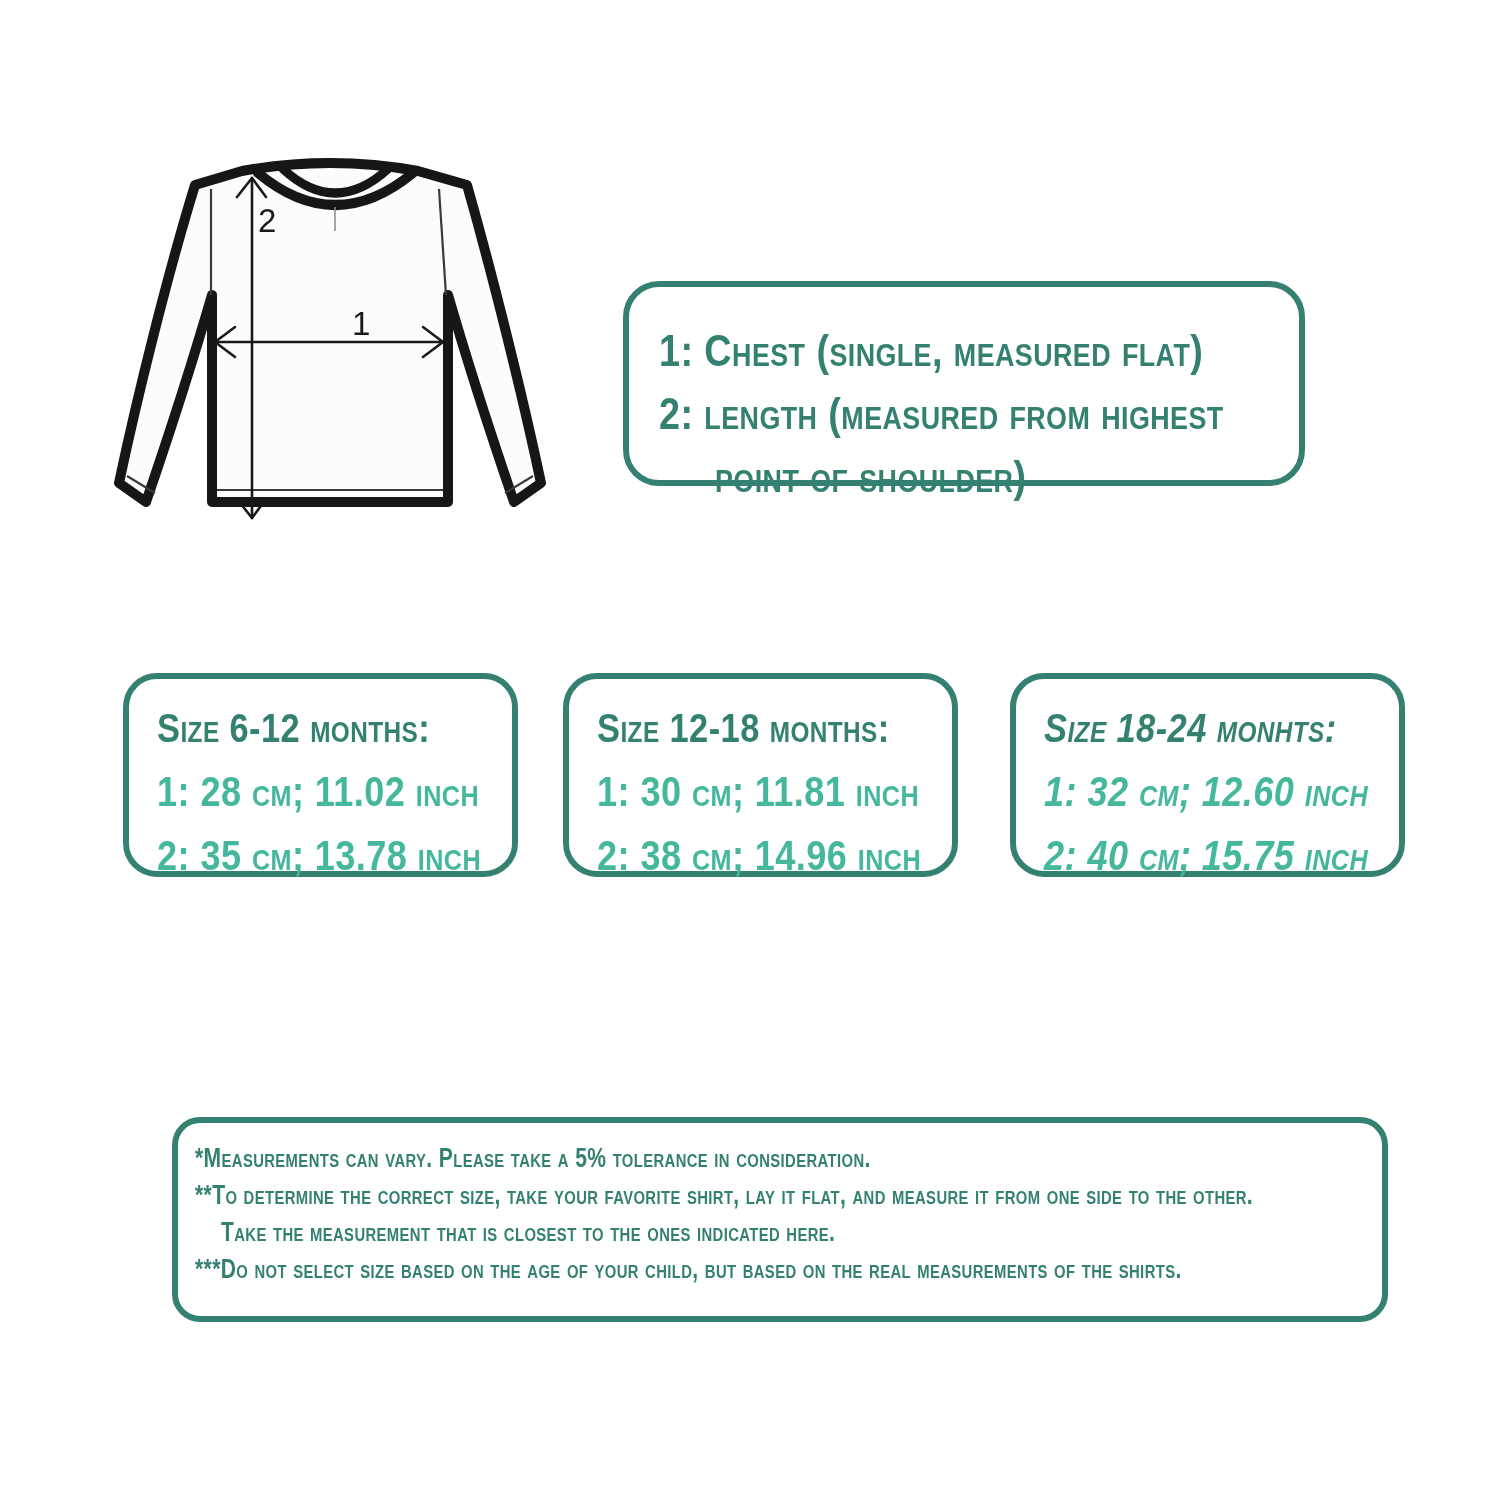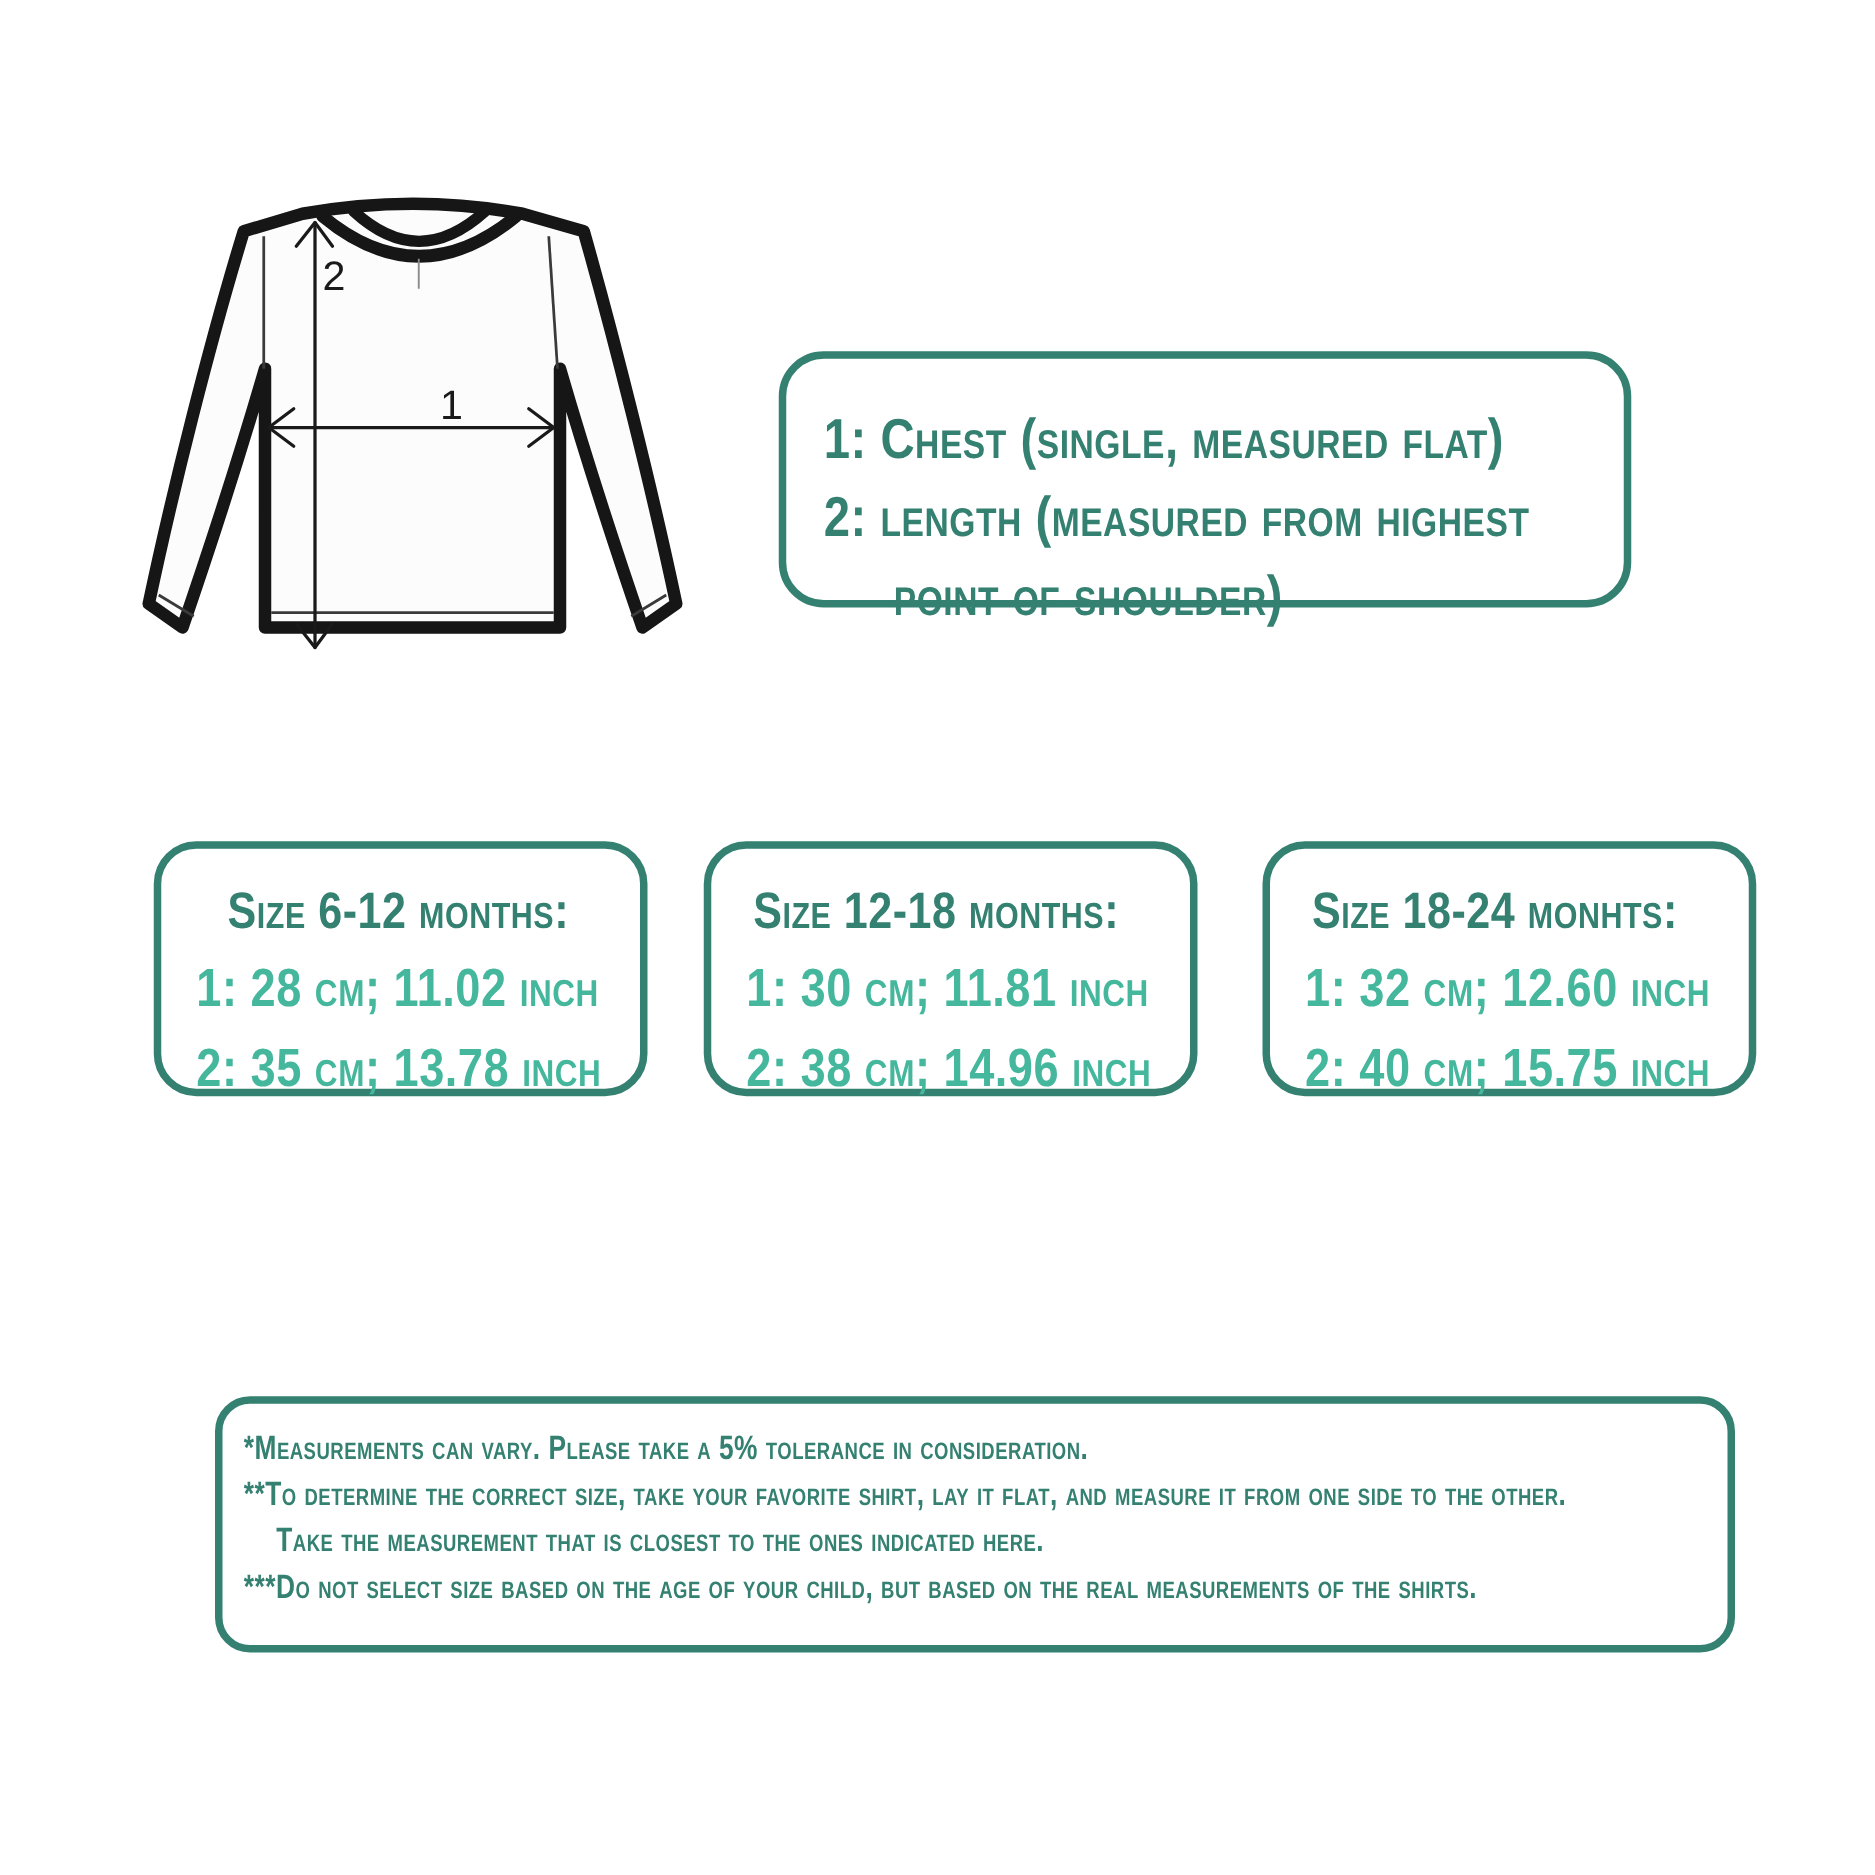--- a/index.html
+++ b/index.html
@@ -3,21 +3,21 @@
 <meta charset="utf-8">
 <style>
   html,body{margin:0;padding:0;background:#ffffff;}
   #root{
     position:relative;width:1500px;height:1500px;background:#ffffff;overflow:hidden;
     font-family:"Liberation Sans", sans-serif;
   }
   
   .box{position:absolute;background:#ffffff;border:6px solid #348172;box-sizing:border-box;}
   .legend-box{left:623px;top:281px;width:682px;height:205px;border-radius:36px;padding:32px 0 0 30px;}
-  .size-box{top:673px;width:395px;height:204px;border-radius:34px;padding:18px 0 0 28px;text-align:right;}
+  .size-box{top:673px;width:395px;height:204px;border-radius:34px;padding:18px 0 0 28px;}
   .notes-box{left:172px;top:1117px;width:1216px;height:205px;border-radius:28px;padding:17px 0 0 17px;}
   
   .ln{
     white-space:nowrap;
     font-variant-caps:small-caps;
     letter-spacing:.5px;
     transform:scaleX(.84);
     transform-origin:0 50%;
   }
   .teal{color:#348172;}
@@ -93,21 +93,21 @@
     <div class="ln green val">1: 28 cm; 11.02 inch</div>
     <div class="ln green val">2: 35 cm; 13.78 inch</div>
   </div>
 
   <div class="box size-box" style="left:563px;">
     <div class="ln teal title">Size 12-18 months:</div>
     <div class="ln green val">1: 30 cm; 11.81 inch</div>
     <div class="ln green val">2: 38 cm; 14.96 inch</div>
   </div>
 
-  <div class="box size-box" style="left:1010px;">
+  <div class="box size-box" style="left:1010px;font-style:italic;">
     <div class="ln teal title">Size 18-24 monhts:</div>
     <div class="ln green val">1: 32 cm; 12.60 inch</div>
     <div class="ln green val">2: 40 cm; 15.75 inch</div>
   </div>
 
   <div class="box notes-box">
     <div class="ln teal">*Measurements can vary. Please take a 5% tolerance in consideration.</div>
     <div class="ln teal">**To determine the correct size, take your favorite shirt, lay it flat, and measure it from one side to the other.</div>
     <div class="ln teal indent">Take the measurement that is closest to the ones indicated here.</div>
     <div class="ln teal">***Do not select size based on the age of your child, but based on the real measurements of the shirts.</div>

